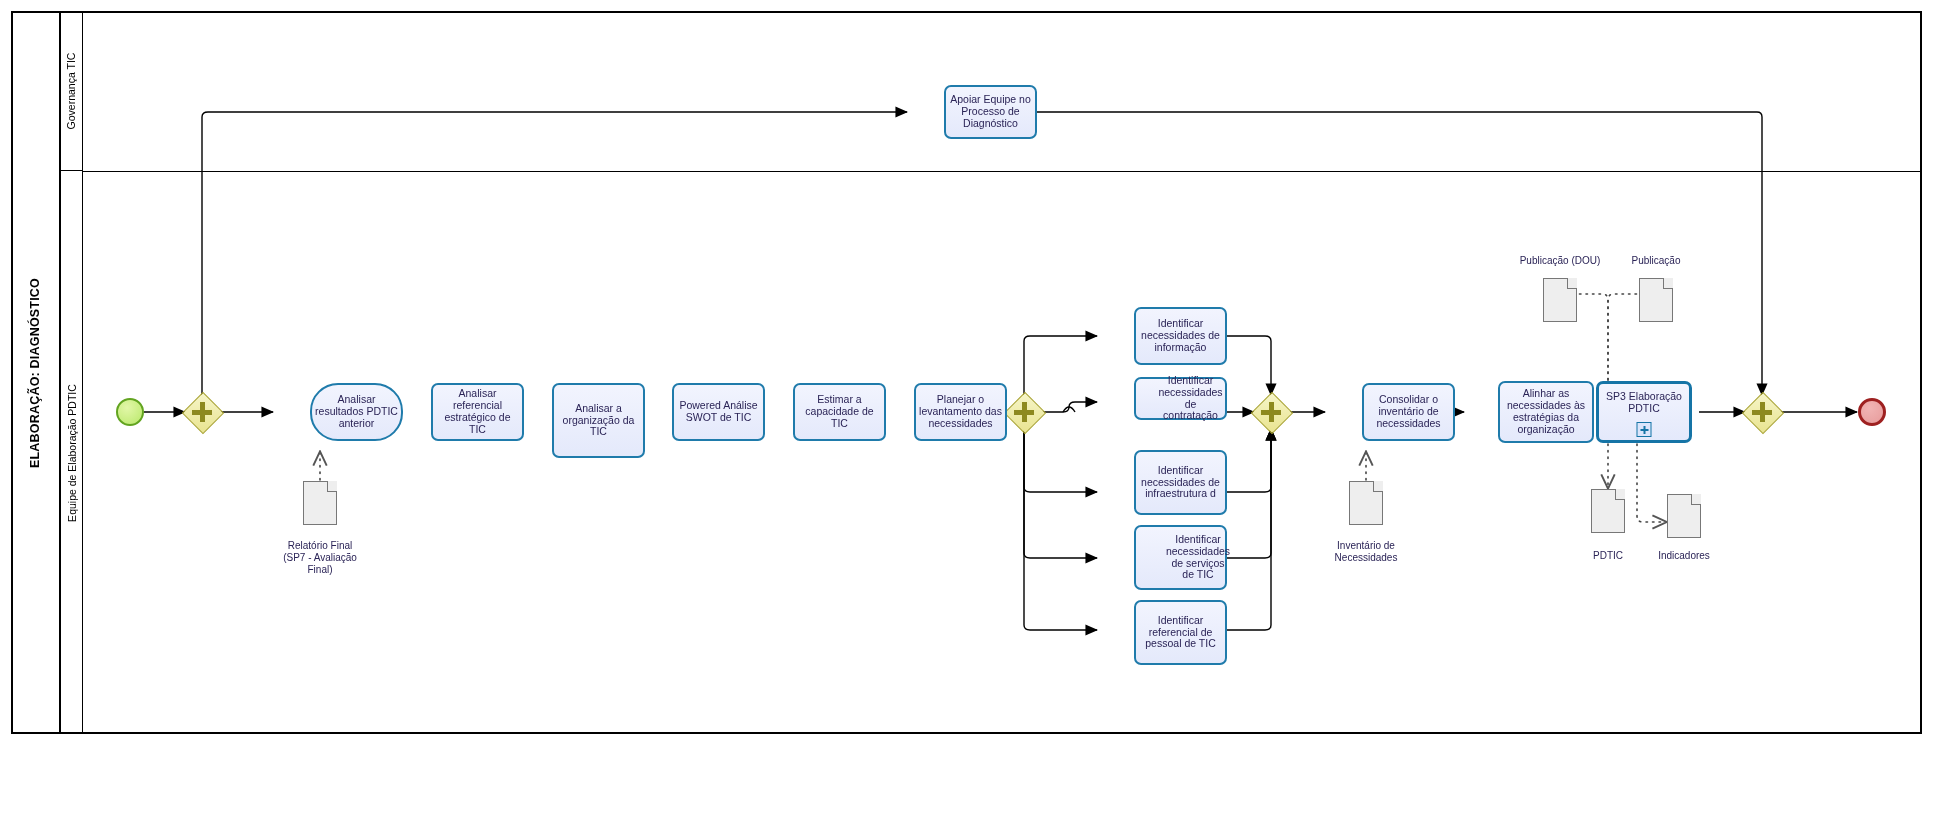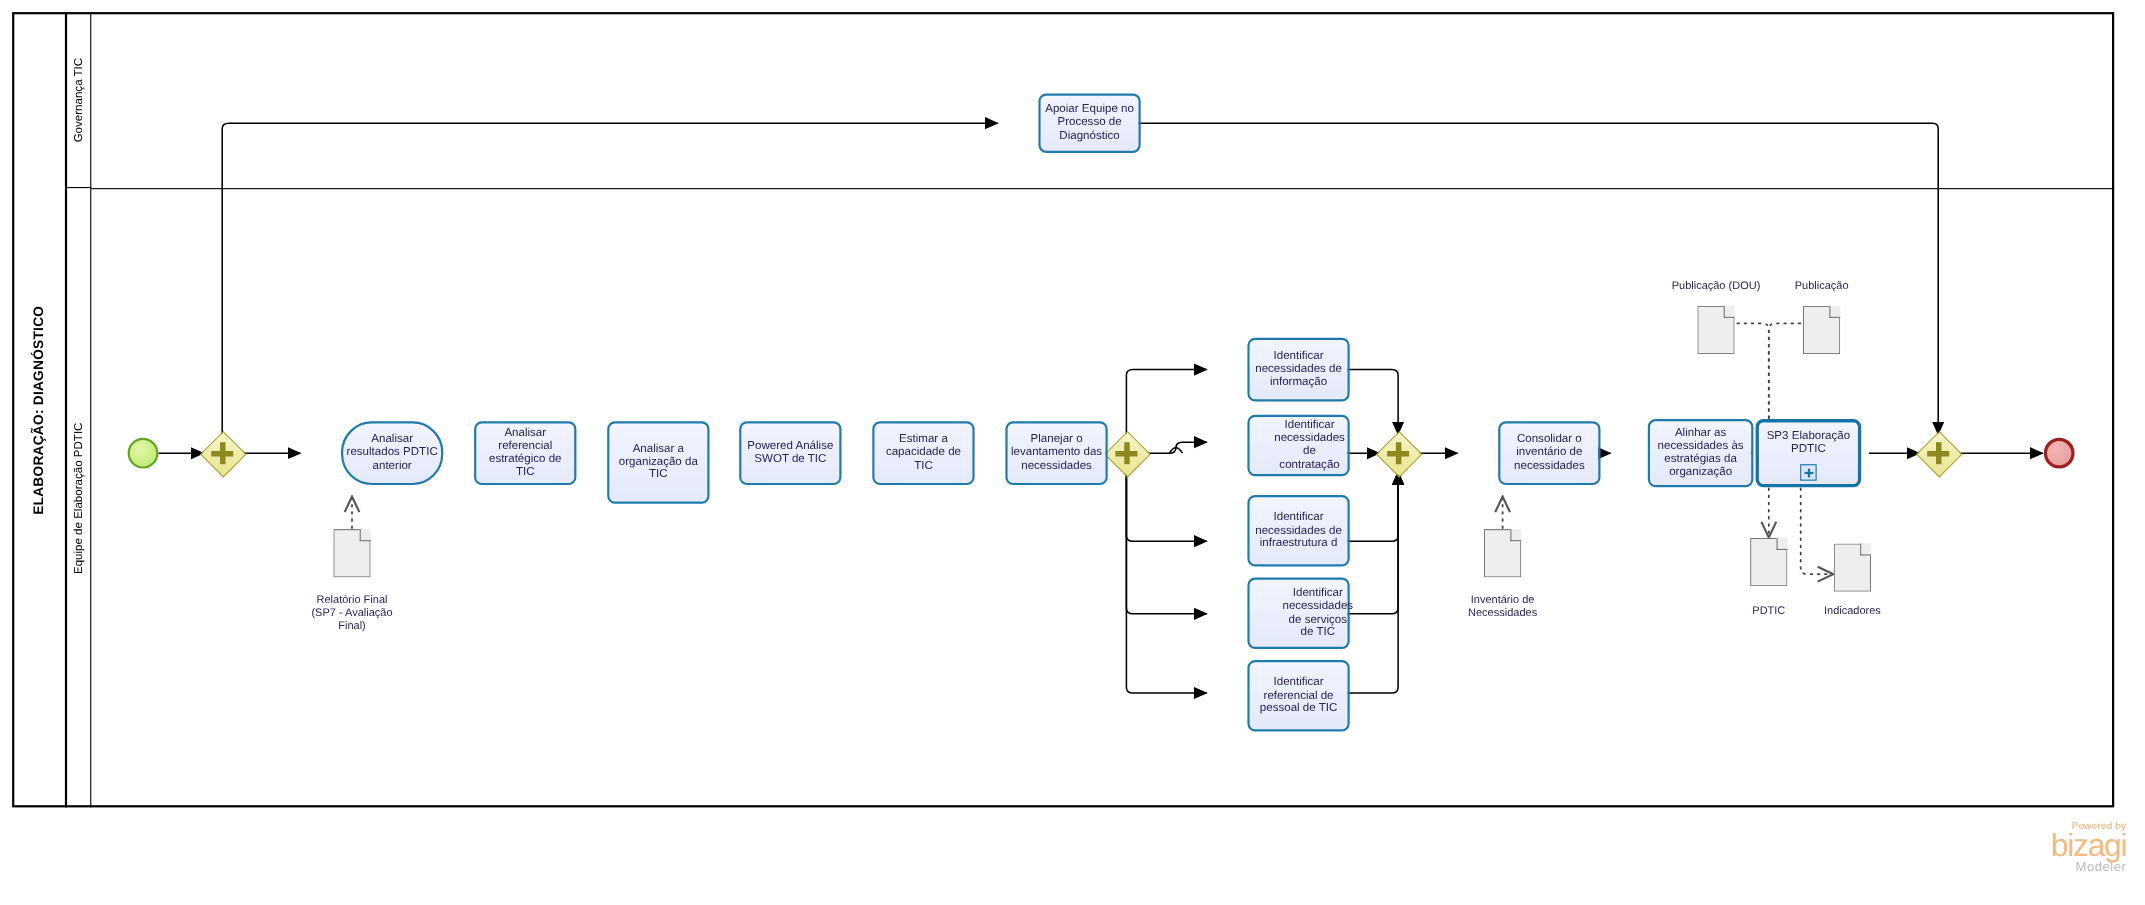--- a/index.html
+++ b/index.html
@@ -212,21 +212,21 @@
   <div class="node" style="left:516px;top:383px;width:93px;height:75px;">Analisar a organização da TIC</div>
 
   <div class="node" style="left:636px;top:383px;width:93px;height:58px;">Powered Análise SWOT de TIC</div>
 
   <div class="node" style="left:757px;top:383px;width:93px;height:58px;">Estimar a capacidade de TIC</div>
 
   <div class="node" style="left:878px;top:383px;width:93px;height:58px;">Planejar o levantamento das necessidades</div>
 
   <div class="node" style="left:1098px;top:307px;width:93px;height:58px;">Identificar necessidades de informação</div>
 
-  <div class="node" style="left:1098px;top:377px;width:93px;height:56px;padding-left:23px;">Identificar necessidades de contratação</div>
+  <div class="node" style="left:1098px;top:377px;width:93px;height:43px;padding-left:23px;">Identificar necessidades de contratação</div>
 
   <div class="node" style="left:1098px;top:450px;width:93px;height:65px;">Identificar necessidades de infraestrutura d</div>
 
   <div class="node" style="left:1098px;top:525px;width:93px;height:65px;padding-left:38px;">Identificar necessidades de serviços de TIC</div>
 
   <div class="node" style="left:1098px;top:600px;width:93px;height:65px;">Identificar referencial de pessoal de TIC</div>
 
   <div class="node" style="left:1326px;top:383px;width:93px;height:58px;">Consolidar o inventário de necessidades</div>
 
   <div class="node" style="left:1462px;top:381px;width:96px;height:62px;">Alinhar as necessidades às estratégias da organização</div>
@@ -268,19 +268,14 @@
     <span class="fold"></span>
   </div>
   <div class="dlabel" style="left:1548px;top:550px;width:120px;">PDTIC</div>
 
   <div class="dobj" style="left:1667px;top:494px;">
     <span class="sheet"></span>
     <span class="fold"></span>
   </div>
   <div class="dlabel" style="left:1624px;top:550px;width:120px;">Indicadores</div>
 
-  <div class="bizagi">
-    <div class="bz-pow">Powered by</div>
-    <div class="bz-name">bizagi</div>
-    <div class="bz-mod">Modeler</div>
-  </div>
 
 </div>
 
 </body></html>

